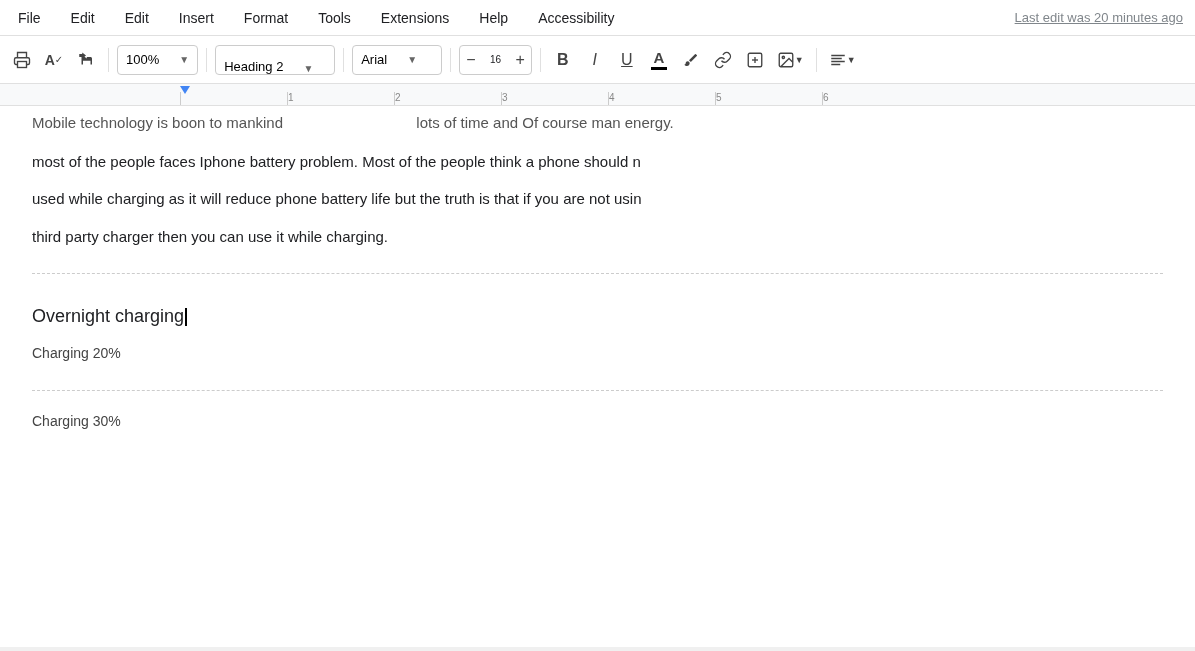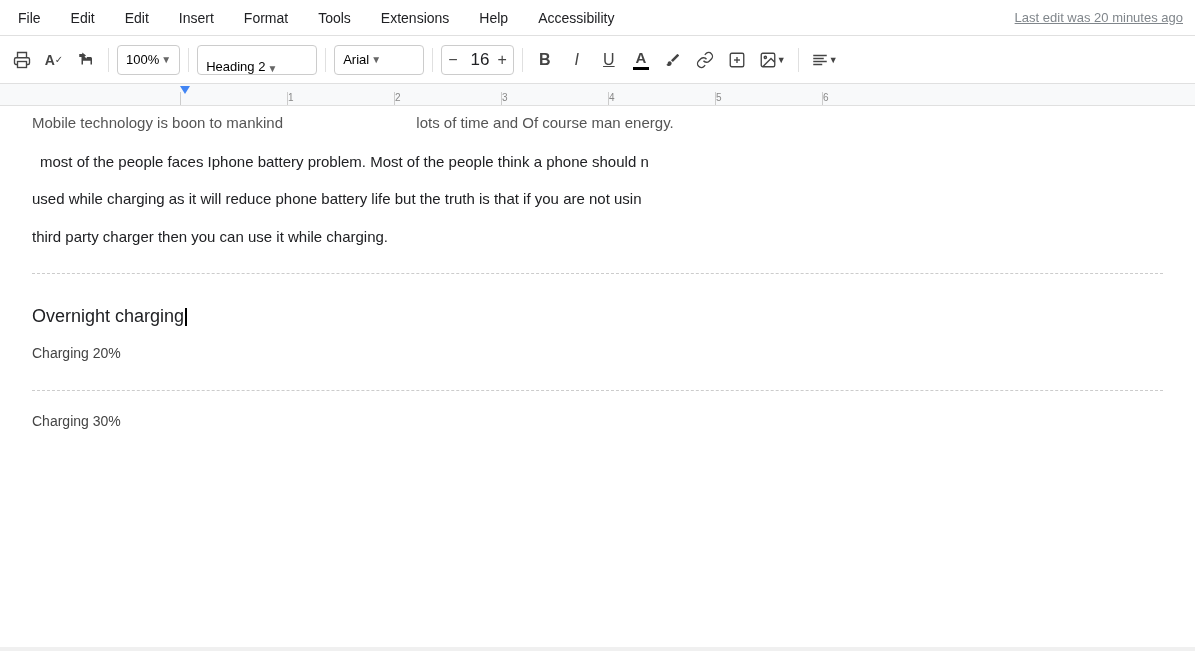--- a/index.html
+++ b/index.html
@@ -64,44 +64,44 @@
     .toolbar-select {
       display: flex;
       align-items: center;
       border: 1px solid #ccc;
       border-radius: 4px;
       height: 30px;
       padding: 0 8px;
       font-size: 13px;
       cursor: pointer;
       background: #fff;
-      gap: 2px;
+      gap: 20px;
     }
     .toolbar-select .arrow { font-size: 10px; color: #666; }
     .font-size-control {
       display: flex;
       align-items: center;
       border: 1px solid #ccc;
       border-radius: 4px;
       height: 30px;
       gap: 2px;
     }
     .font-size-control button {
       border: none;
       background: transparent;
       padding: 0 6px;
       cursor: pointer;
       font-size: 16px;
       color: #444;
       height: 100%;
     }
     .font-size-control .size-val {
-      font-size: 17px;
+      font-size: 10px;
       min-width: 24px;
-      text-align: right;
+      text-align: center;
       color: #202124;
     }
     .bold { font-weight: 900; font-size: 16px; }
     .italic-btn { font-style: italic; font-size: 16px; }
     .underline-btn { text-decoration: underline; font-size: 16px; }
     .color-btn {
       display: flex;
       flex-direction: column;
       align-items: center;
       gap: 1px;
@@ -378,21 +378,21 @@
     </div>
   </div>
 
   <div id="document-area">
     <div class="doc-content">
 
       <div class="doc-paragraph" style="padding-top: 4px; color:#555; overflow:hidden; white-space:nowrap; text-overflow:clip;">
         Mobile technology is boon to mankind &nbsp;&nbsp;&nbsp;&nbsp;&nbsp;&nbsp;&nbsp;&nbsp;&nbsp;&nbsp;&nbsp;&nbsp;&nbsp;&nbsp;&nbsp;&nbsp;&nbsp;&nbsp;&nbsp;&nbsp;&nbsp;&nbsp;&nbsp;&nbsp;&nbsp;&nbsp;&nbsp;&nbsp;&nbsp;&nbsp; lots of time and Of course man energy.
       </div>
       <div style="height: 1px; border-top: none; margin: 0;"></div>
-      <div class="doc-paragraph" style="overflow:hidden; white-space:nowrap; text-overflow:clip;margin-left:8px;">
+      <div class="doc-paragraph" style="overflow:hidden; white-space:nowrap; text-overflow:clip;">
         most of the people faces Iphone battery problem. Most of the people think a phone should n
       </div>
       <div class="doc-paragraph" style="overflow:hidden; white-space:nowrap; text-overflow:clip;">
         used while charging as it will reduce phone battery life but the truth is that if you are not usin
       </div>
       <div class="doc-paragraph">
         third party charger then you can use it while charging.
       </div>
 
       <hr class="page-break-line" style="margin: 18px 0 12px 0;">

